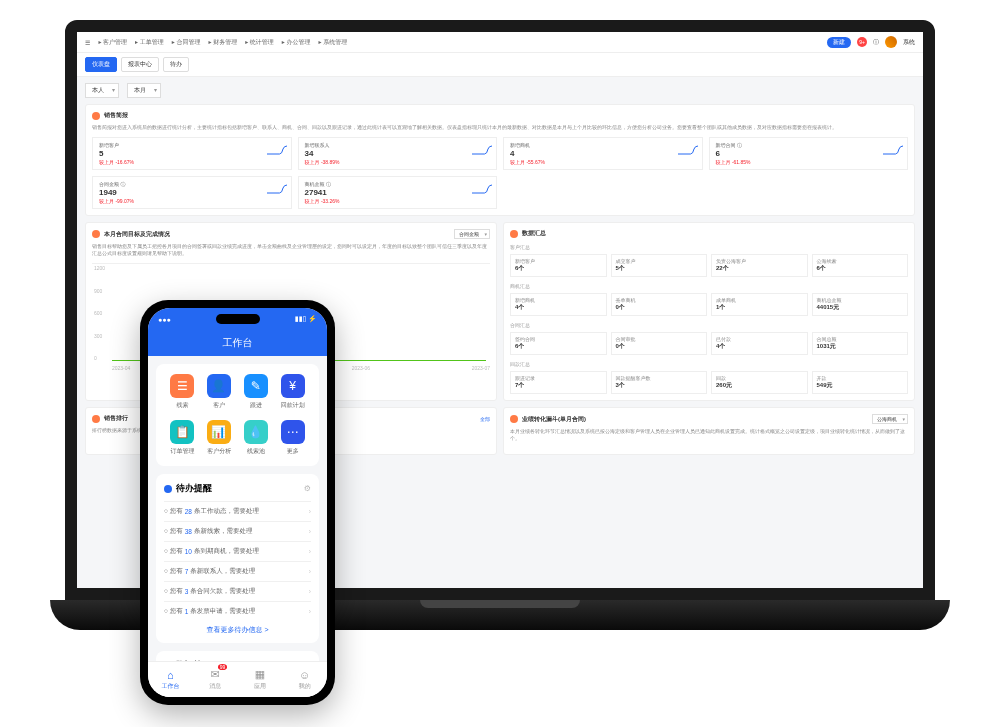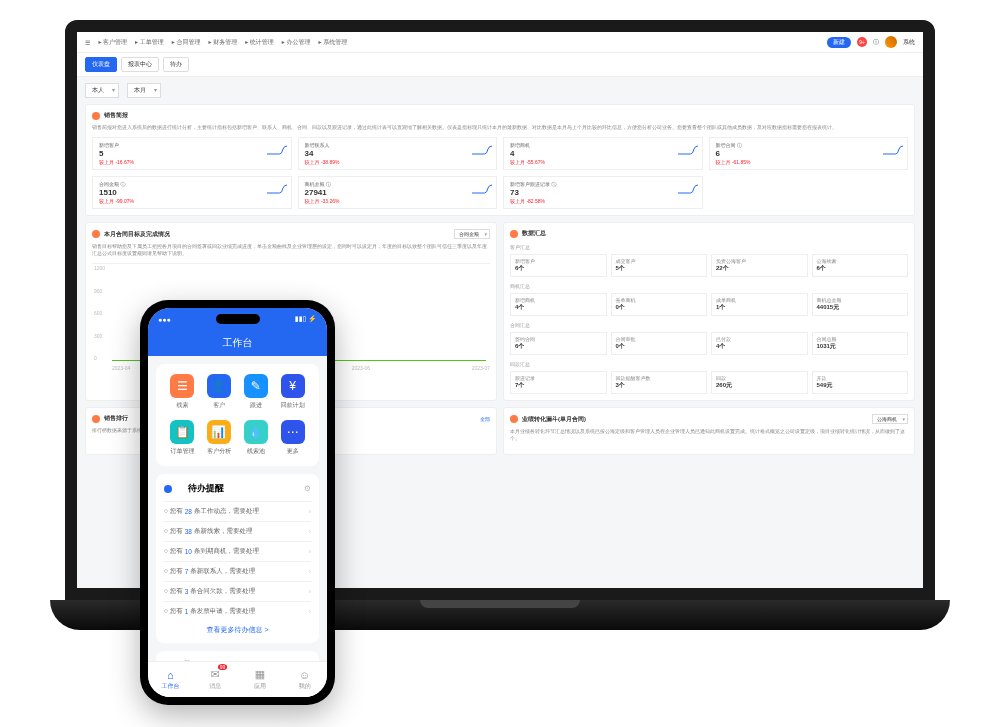--- a/index.html
+++ b/index.html
@@ -57,21 +57,21 @@
 .phone-screen{width:100%;height:100%;background:#f5f6f8;border-radius:22px;overflow:hidden;position:relative;font-size:8px}
 .status{height:22px;background:#2468f2;color:#fff;display:flex;align-items:center;justify-content:space-between;padding:0 10px;font-size:7px}
 .p-header{background:#2468f2;color:#fff;text-align:center;padding:6px 0;font-size:10px}
 .app-grid{background:#fff;margin:8px;border-radius:8px;padding:10px;display:grid;grid-template-columns:repeat(4,1fr);gap:10px 4px}
 .app-icon{display:flex;flex-direction:column;align-items:center;gap:3px}
 .ico{width:24px;height:24px;border-radius:6px;display:flex;align-items:center;justify-content:center;color:#fff;font-size:12px}
 .ico.orange{background:#ff7a45}.ico.blue{background:#2468f2}.ico.dblue{background:#1890ff}
 .ico.cyan{background:#13c2c2}.ico.yellow{background:#faad14}.ico.teal{background:#36cfc9}.ico.navy{background:#2f54eb}
 .app-icon .lbl{font-size:6px;color:#666}
 .card{background:#fff;margin:0 8px 8px;border-radius:8px;padding:8px}
-.card-h{display:flex;align-items:center;gap:16px;margin-bottom:6px}
+.card-h{display:flex;align-items:center;gap:4px;margin-bottom:6px}
 .card-h .title{font-size:9px;font-weight:600}
 .gear{margin-left:auto;color:#bbb}
 .todo{border-top:1px solid #f0f0f0;padding:5px 0;font-size:6.5px;color:#666;display:flex;align-items:center}
 .todo .num{color:#2468f2;margin:0 2px}
 .todo .arrow{margin-left:auto;color:#ccc}
 .card .more{text-align:center;color:#2468f2;font-size:7px;padding-top:4px}
 .mini-kpis{display:flex;gap:16px;padding:4px 4px 0}
 .mini-kpis .mk{color:#2468f2;font-size:12px;font-weight:600;position:relative}
 .mk.red::after{content:"";position:absolute;top:-2px;right:-10px;width:10px;height:10px;background:#f5222d;border-radius:50%}
 .p-tabbar{position:absolute;bottom:0;left:0;right:0;height:36px;background:#fff;border-top:1px solid #eee;display:flex}
@@ -149,38 +149,30 @@
               <div class="kpi">
      <div class="kpi-label">新增合同 ⓘ</div>
      <div class="kpi-val">6</div>
      <div class="kpi-delta neg">较上月 -61.85%</div>
      <div class="spark"><svg viewBox="0 0 40 20">
                     <path d="M0 18 L25 18 Q30 18 32 8 Q34 2 40 2" fill="none" stroke="#2468f2" stroke-width="2"></path>
                   </svg></div>
    </div>
               <div class="kpi">
      <div class="kpi-label">合同金额 ⓘ</div>
-     <div class="kpi-val">1510</div>
+     <div class="kpi-val">1949</div>
      <div class="kpi-delta neg">较上月 -99.07%</div>
      <div class="spark"><svg viewBox="0 0 40 20">
                     <path d="M0 18 L25 18 Q30 18 32 8 Q34 2 40 2" fill="none" stroke="#2468f2" stroke-width="2"></path>
                   </svg></div>
    </div>
               <div class="kpi">
      <div class="kpi-label">商机金额 ⓘ</div>
      <div class="kpi-val">27941</div>
      <div class="kpi-delta neg">较上月 -33.26%</div>
-     <div class="spark"><svg viewBox="0 0 40 20">
-                    <path d="M0 18 L25 18 Q30 18 32 8 Q34 2 40 2" fill="none" stroke="#2468f2" stroke-width="2"></path>
-                  </svg></div>
-   </div>
-              <div class="kpi">
-     <div class="kpi-label">新增客户跟进记录 ⓘ</div>
-     <div class="kpi-val">73</div>
-     <div class="kpi-delta neg">较上月 -82.58%</div>
      <div class="spark"><svg viewBox="0 0 40 20">
                     <path d="M0 18 L25 18 Q30 18 32 8 Q34 2 40 2" fill="none" stroke="#2468f2" stroke-width="2"></path>
                   </svg></div>
    </div>
             </div>
         </div>
         <div class="row2">
           <div class="panel">
             <div class="panel-h">
                 <span class="dot orange"></span>

